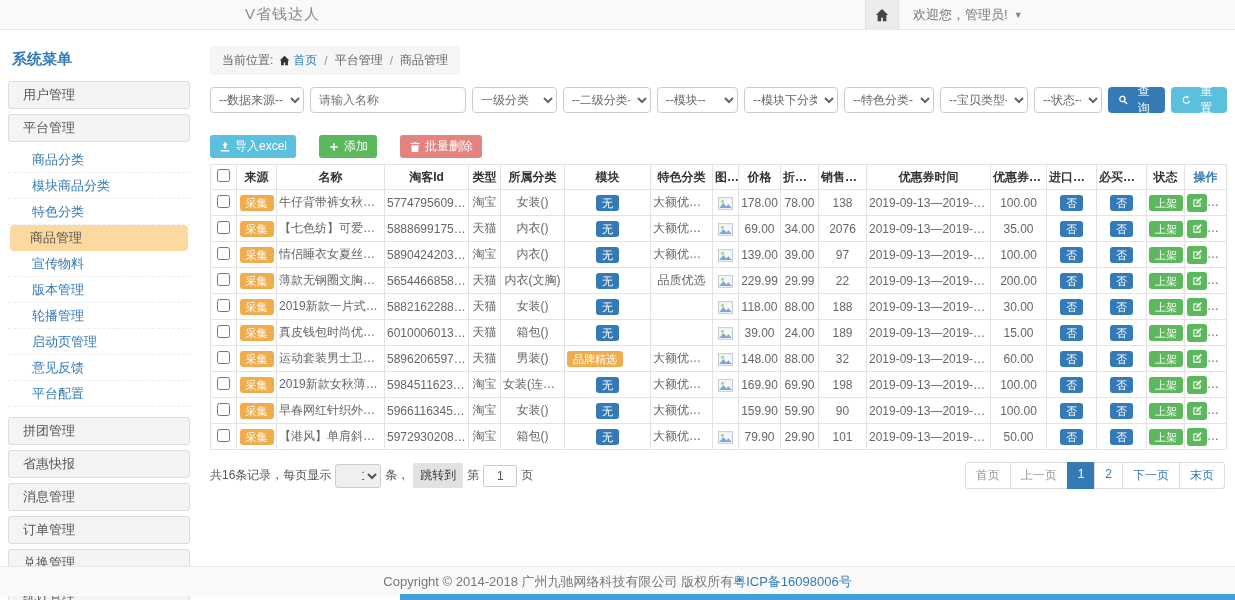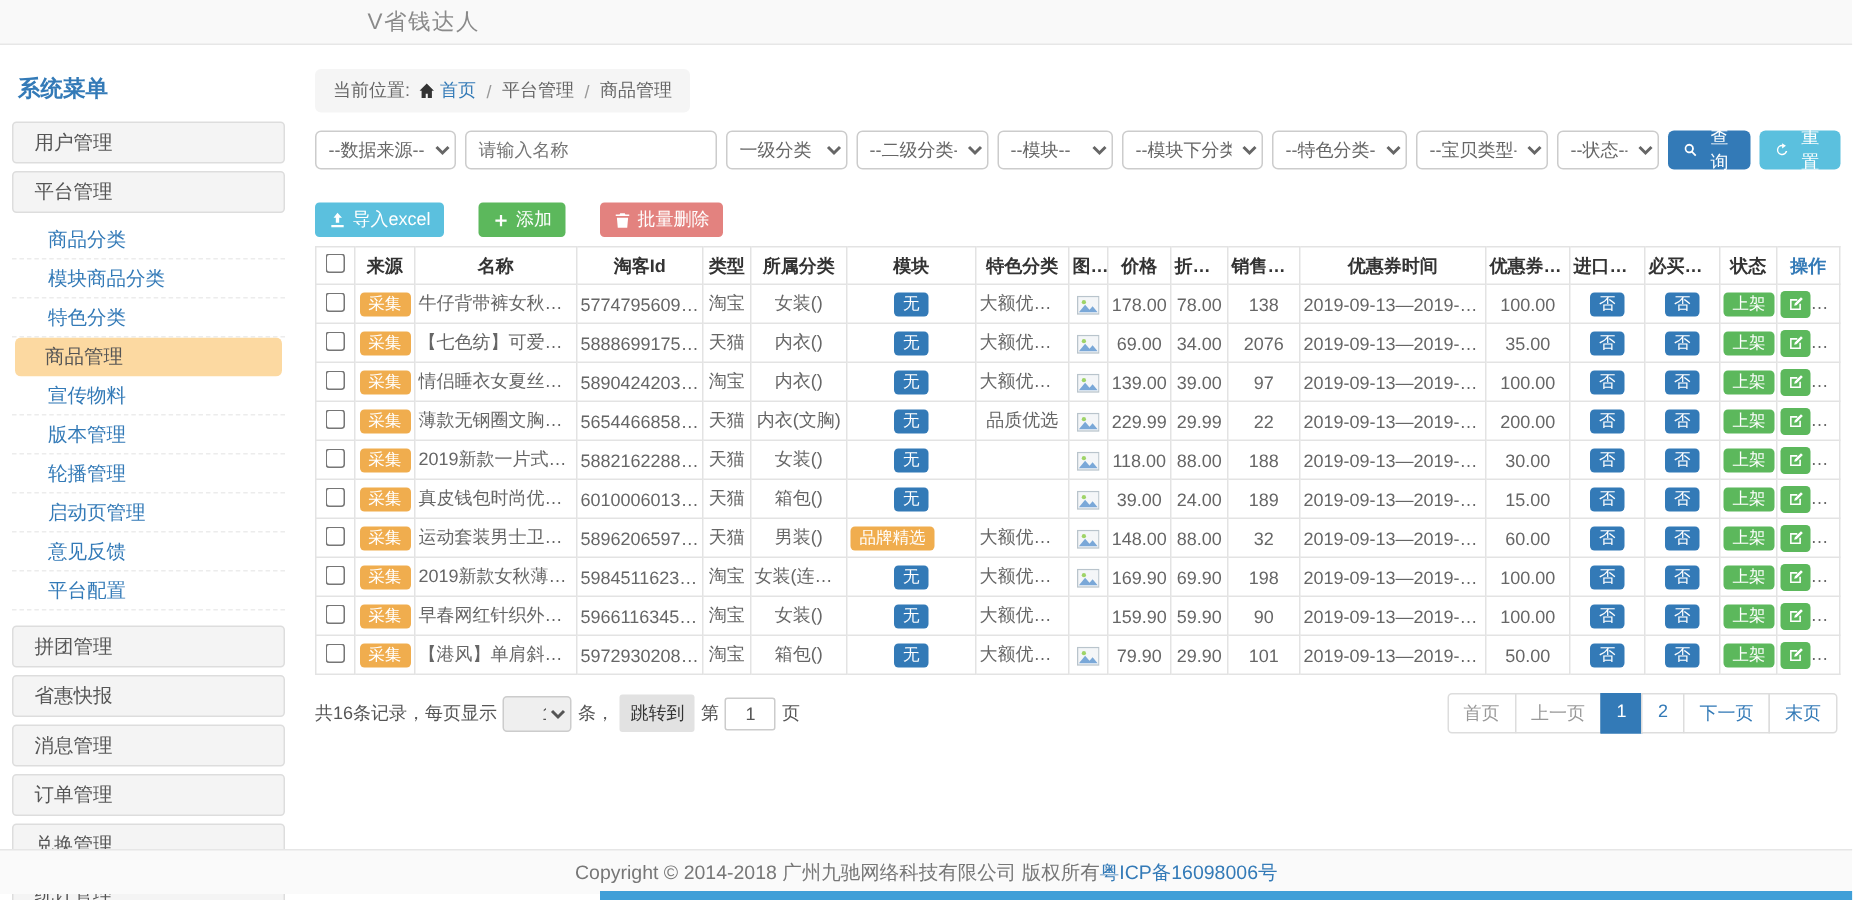--- a/index.html
+++ b/index.html
@@ -41,21 +41,21 @@
   .breadcrumb svg { width:11px; height:11px; fill:#333; margin:0 3px 0 6px; }
   .breadcrumb a { color:var(--primary,#337ab7); text-decoration:none; cursor:pointer; }
   .breadcrumb .sep { margin:0 7px; color:#999; }
 
   
   .filters { margin-top:12px; display:flex; align-items:center; gap:6px; flex-wrap:nowrap; }
   .filters select, .filters input[type=text] {
       height:26px; border:1px solid #ccc; border-radius:4px; font-size:12px; color:#666;
       padding:0 4px; background:#fff; outline:none; }
   .filters select[data-idx="0"]{width:94px}
-  .filters input[type=text]{width:168px; padding:0 8px;}
+  .filters input[type=text]{width:156px; padding:0 8px;}
   .filters select[data-idx="1"]{width:92px}
   .filters select[data-idx="2"]{width:88px}
   .filters select[data-idx="3"]{width:88px}
   .filters select[data-idx="4"]{width:94px}
   .filters select[data-idx="5"]{width:90px}
   .filters select[data-idx="6"]{width:88px}
   .filters select[data-idx="7"]{width:68px}
   .btn { display:inline-flex; align-items:center; gap:4px; border:none; border-radius:4px;
          color:#fff; font-size:12px; height:26px; padding:0 10px; cursor:pointer; }
   .btn svg { width:12px; height:12px; fill:#fff; }
@@ -116,20 +116,31 @@
   .bottom-strip { position:absolute; left:400px; right:0; bottom:0; height:6px;
                   background:var(--strip,#3f9fd8); z-index:6; }
 </style>
 </head>
 <body>
 
 <div class="page">
 
   <div class="topbar">
     <div class="brand">V省钱达人</div>
+    <div class="topbar-right">
+      <div class="home-box">
+        <svg viewBox="0 0 16 16">
+            <path d="M8 1L1 8h2v7h4v-4h2v4h4V8h2L8 1z"></path>
+          </svg>
+      </div>
+      <div class="welcome">
+        <span>欢迎您，管理员!</span>
+        <span class="caret">▼</span>
+      </div>
+    </div>
   </div>
 
   <div class="content-row">
 
     <aside class="sidebar">
       <div class="side-title">系统菜单</div>
       <div id="side-groups">
           <div class="side-item">用户管理</div>
           <div class="side-item">平台管理</div>
           <div class="submenu">

